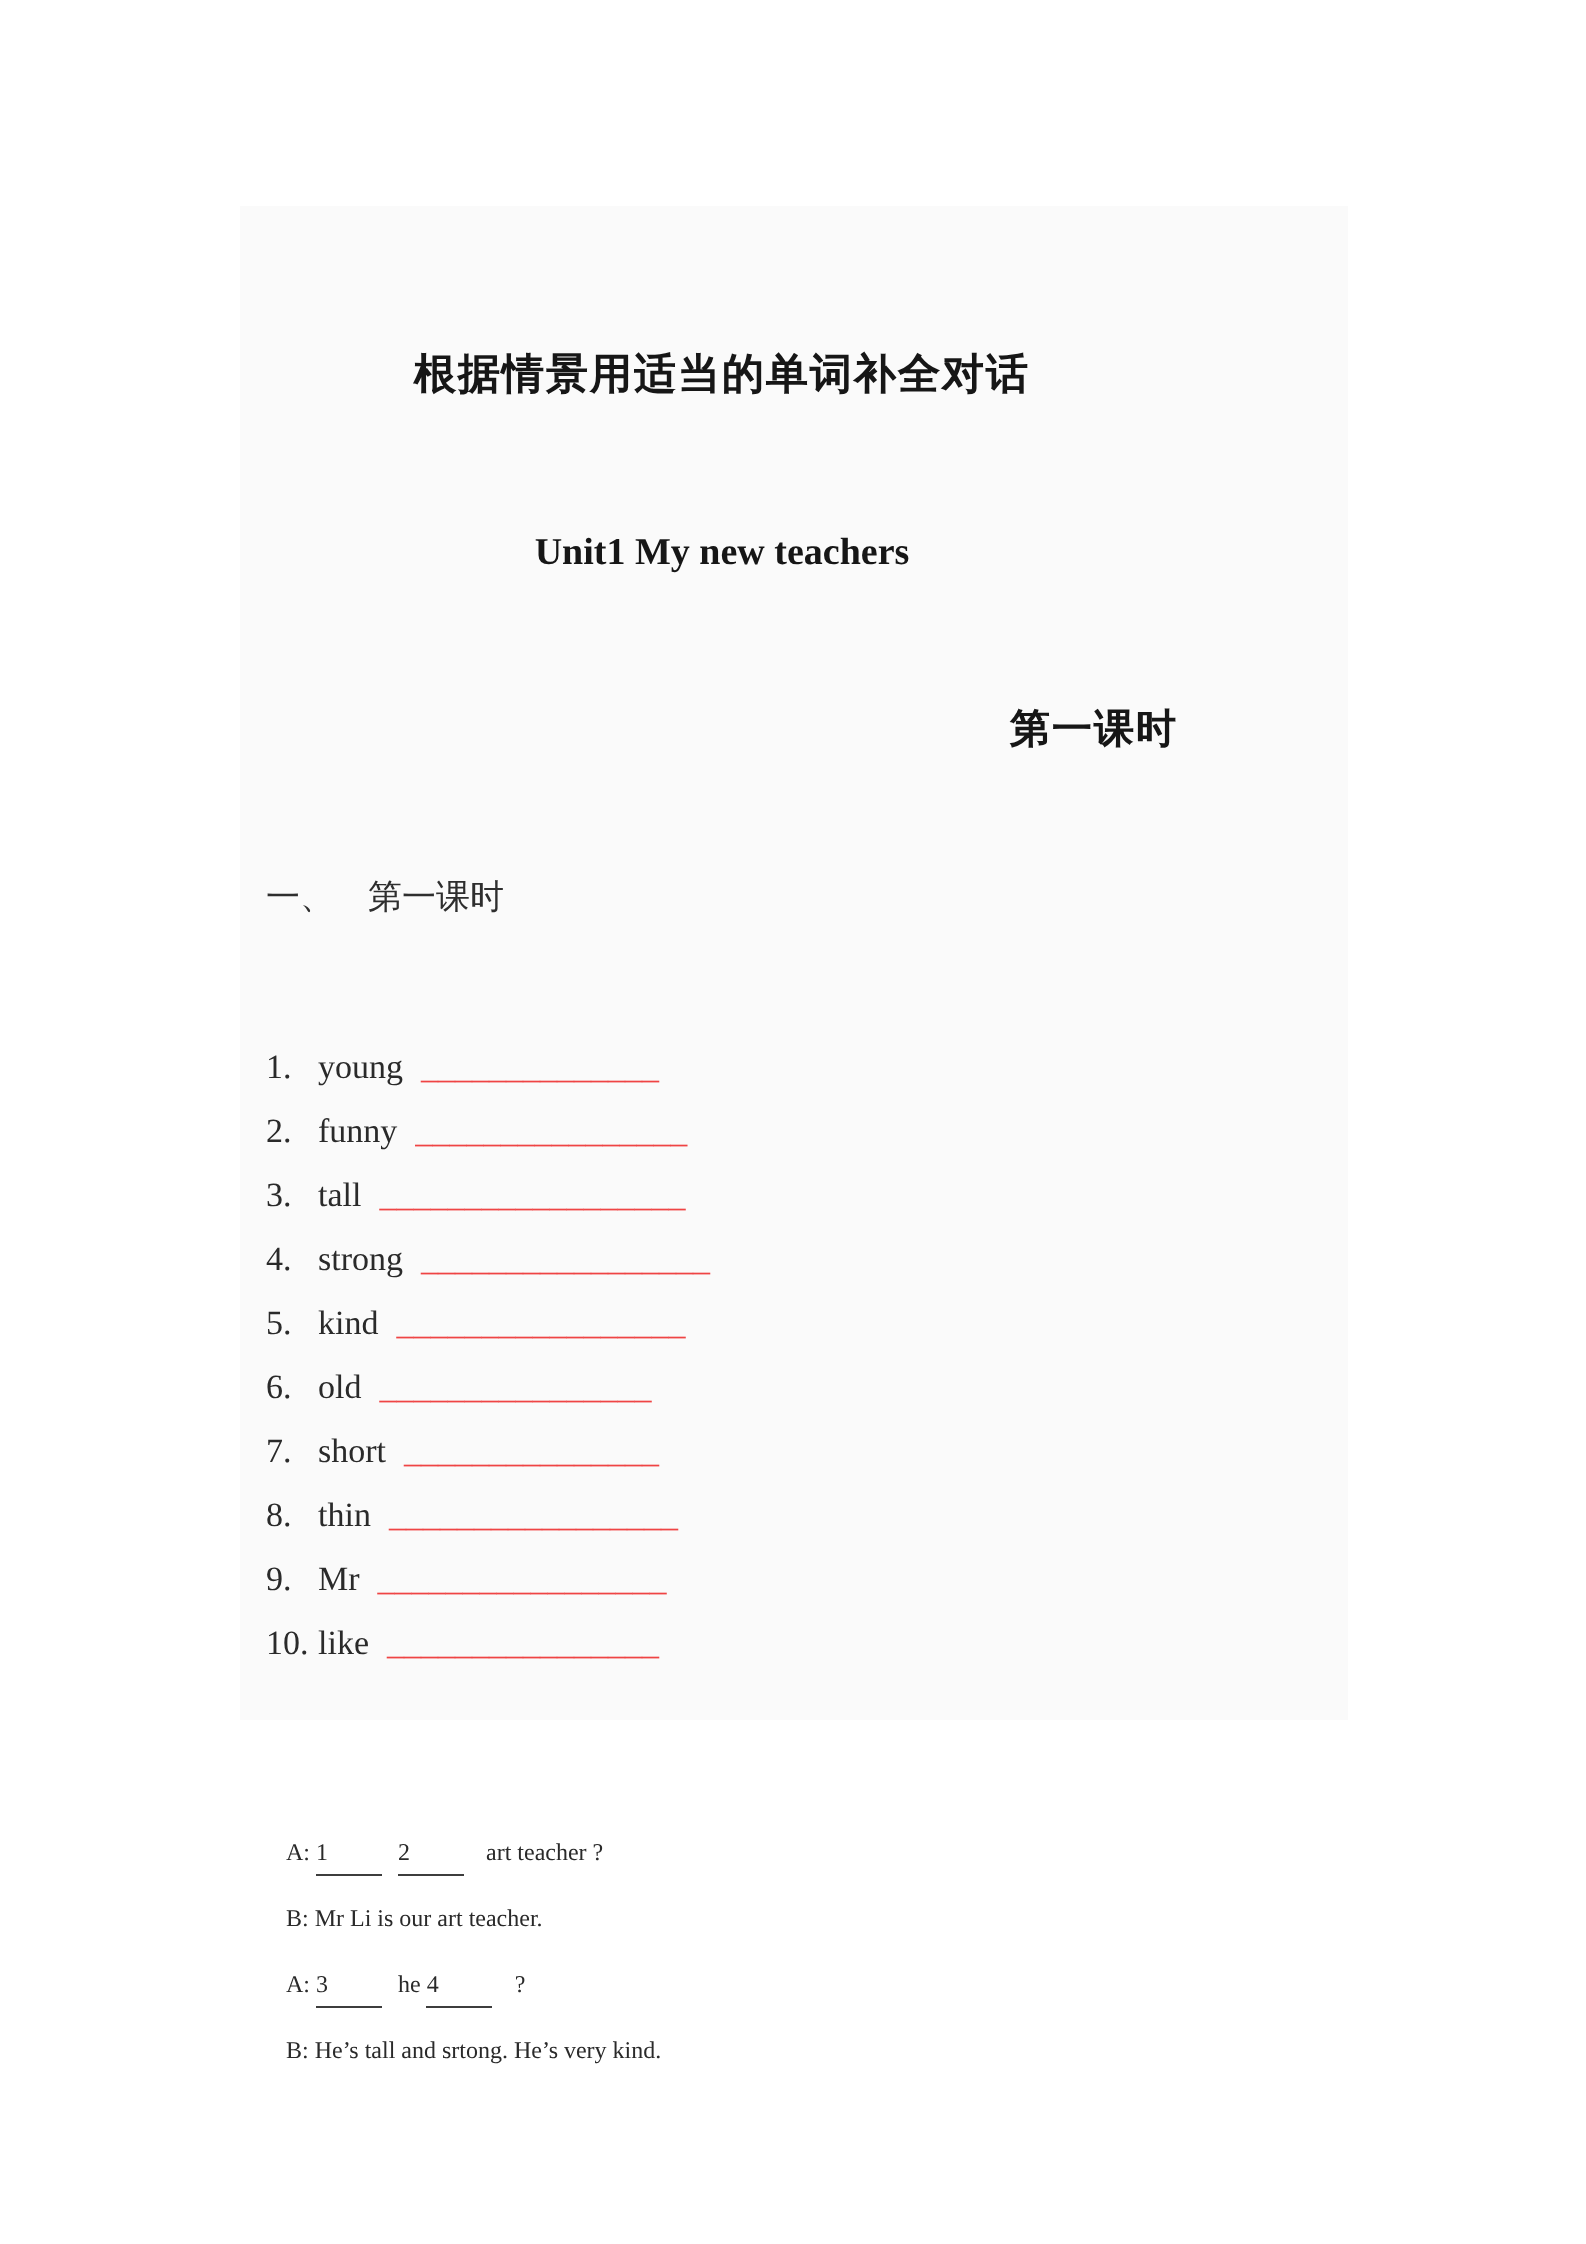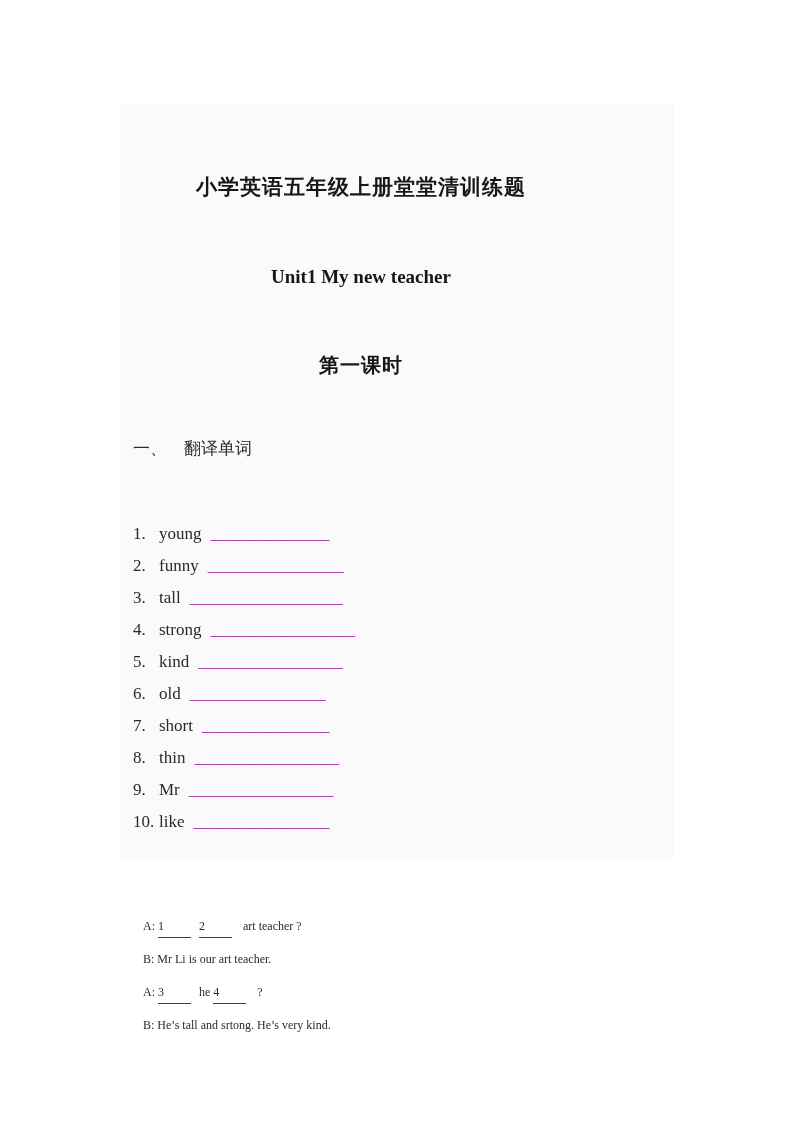--- a/index.html
+++ b/index.html
@@ -41,21 +41,21 @@
     font-size: 19px;
     font-weight: bold;
     text-align: center;
     line-height: 26px;
     margin-top: 8px;
     color: #161616;
   }
   .lesson-heading {
     font-size: 20px;
     font-weight: bold;
-    text-align: center;
+    text-align: right;
     line-height: 26px;
     margin-top: 8px;
     color: #161616;
     letter-spacing: 1px;
   }
   .section-heading {
     font-size: 17px;
     line-height: 30px;
     height: 30px;
     margin-top: 2px;
@@ -65,21 +65,21 @@
     height: 32px;
     line-height: 32px;
     font-size: 17px;
   }
   .vocab-num {
     display: inline-block;
     width: 26px;
   }
   .vocab-rule {
     margin-left: 9px;
-    color: #a21caf;
+    color: #ef4444;
   }
   .dialogue-row {
     height: 33px;
     line-height: 33px;
     font-size: 12px;
     padding-left: 10px;
   }
   .blank {
     display: inline-block;
     line-height: 21px;
@@ -87,27 +87,27 @@
     padding-right: 27px;
     margin-right: 5px;
   }
 </style>
 </head>
 <body>
 
 <div class="canvas">
   <div class="page">
 
-    <div class="title">小学英语五年级上册堂堂清训练题</div>
+    <div class="title">根据情景用适当的单词补全对话</div>
 
-    <div class="subtitle">Unit1 My new teacher</div>
+    <div class="subtitle">Unit1 My new teachers</div>
 
     <div class="lesson-heading">第一课时</div>
 
-    <div class="section-heading">一、　翻译单词</div>
+    <div class="section-heading">一、　第一课时</div>
 
     <div id="vocab-list"><div class="vocab-row"><span class="vocab-num">1.</span><span>young</span><span class="vocab-rule">______________</span></div><div class="vocab-row"><span class="vocab-num">2.</span><span>funny</span><span class="vocab-rule">________________</span></div><div class="vocab-row"><span class="vocab-num">3.</span><span>tall</span><span class="vocab-rule">__________________</span></div><div class="vocab-row"><span class="vocab-num">4.</span><span>strong</span><span class="vocab-rule">_________________</span></div><div class="vocab-row"><span class="vocab-num">5.</span><span>kind</span><span class="vocab-rule">_________________</span></div><div class="vocab-row"><span class="vocab-num">6.</span><span>old</span><span class="vocab-rule">________________</span></div><div class="vocab-row"><span class="vocab-num">7.</span><span>short</span><span class="vocab-rule">_______________</span></div><div class="vocab-row"><span class="vocab-num">8.</span><span>thin</span><span class="vocab-rule">_________________</span></div><div class="vocab-row"><span class="vocab-num">9.</span><span>Mr</span><span class="vocab-rule">_________________</span></div><div class="vocab-row"><span class="vocab-num">10.</span><span>like</span><span class="vocab-rule">________________</span></div></div>
 
 
     <div id="dialogue-block"><div class="dialogue-row"><span>A: </span><span class="blank">1</span><span> </span><span class="blank">2</span><span>  art teacher ?</span></div><div class="dialogue-row"><span>B: Mr Li is our art teacher.</span></div><div class="dialogue-row"><span>A: </span><span class="blank">3</span><span> he </span><span class="blank">4</span><span>  ?</span></div><div class="dialogue-row"><span>B: He’s tall and srtong. He’s very kind.</span></div></div>
 
     
 
     
 

